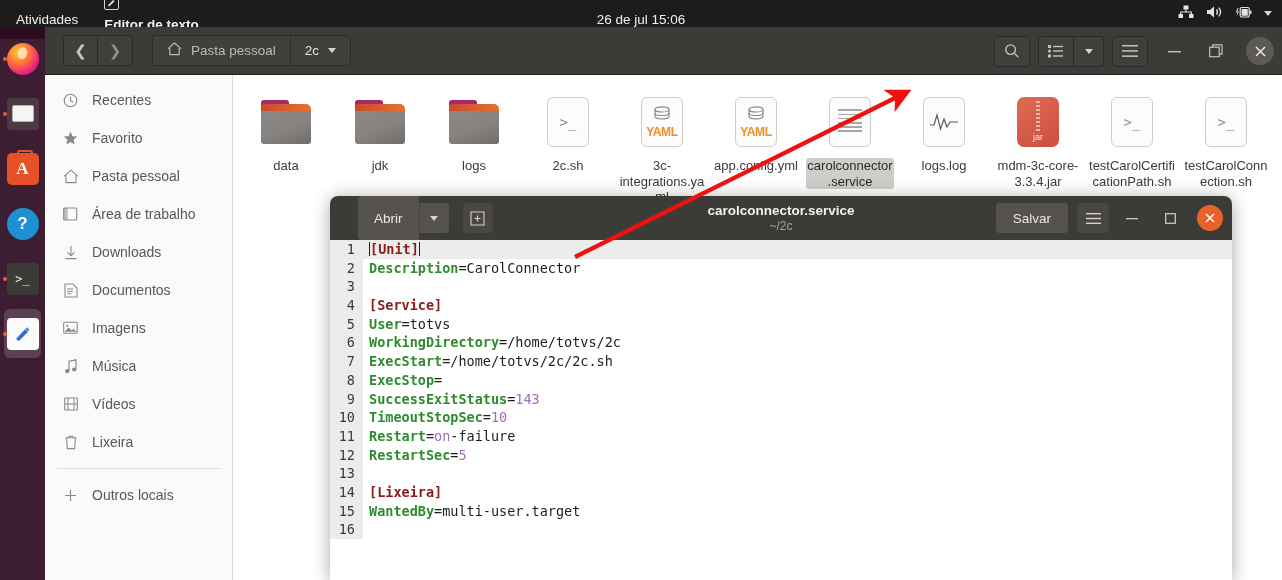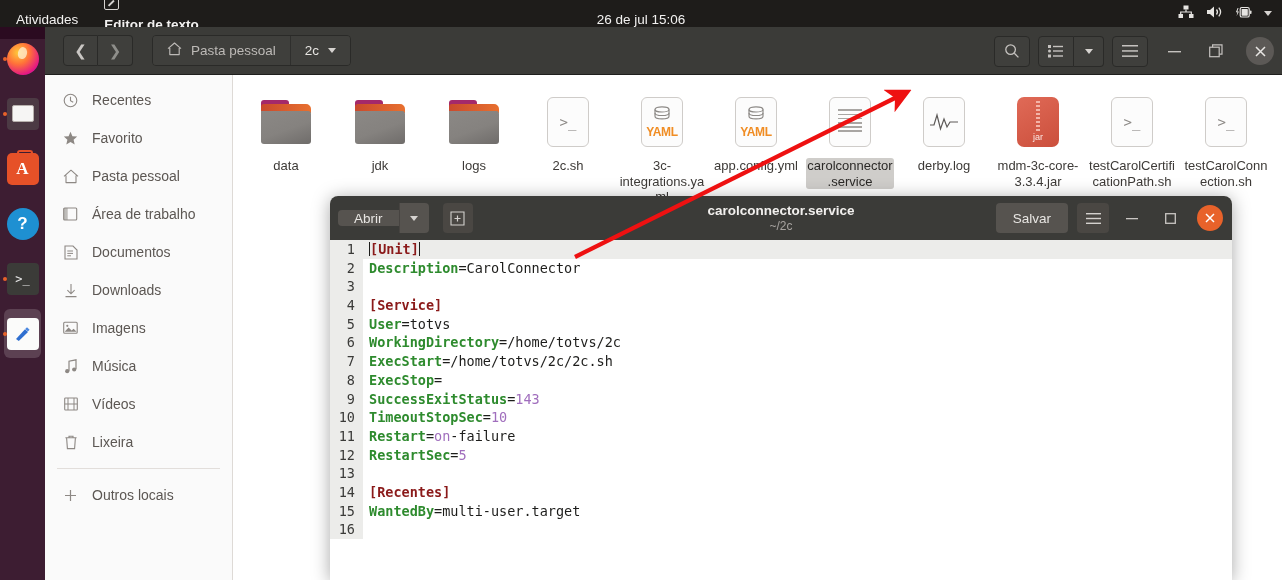--- a/index.html
+++ b/index.html
@@ -130,21 +130,21 @@
   .lines span { display: block; height: 1.6px; background: #a9a6a3; margin-bottom: 2.6px; }
   .jar { width: 42px; height: 50px; border-radius: 7px; background: linear-gradient(150deg,#e06a57,#cb4f3c);
          display:flex; align-items:flex-end; justify-content:center; padding-bottom:5px; color:#fbe6e2; font-size:9px; position: relative; }
   .jar::before { content:""; position:absolute; top:4px; left:19px; width:4px; height:30px;
                  background: repeating-linear-gradient(180deg,#f3b4a8 0 2px, transparent 2px 4px); }
 
   
   .gedit { position: absolute; left: 330px; top: 196px; width: 902px; height: 384px;
            border-radius: 8px 8px 0 0; box-shadow: 0 2px 18px rgba(0,0,0,0.35); overflow: hidden; }
   .gedit-hdr { height: 44px; background: #3b3b38; display: flex; align-items: center; position: relative; }
-  .open-btn { margin-left: 8px; height: 16px; padding: 0 16px; background: #56534f; color: #e8e6e3;
+  .open-btn { margin-left: 28px; height: 44px; padding: 0 16px; background: #56534f; color: #e8e6e3;
               border-radius: 4px 0 0 4px; display: flex; align-items: center; font-size: 13.5px; }
   .open-arrow { height: 30px; width: 30px; background: #56534f; border-left: 1px solid #474441; border-radius: 0 4px 4px 0;
                 display: flex; align-items: center; justify-content: center; }
   .newtab { margin-left: 14px; width: 30px; height: 30px; background: #4a4743; border-radius: 4px;
             display:flex; align-items:center; justify-content:center; color:#d4d1ce; font-size: 12px; }
   .gedit-title { position: absolute; left: 0; right: 0; text-align: center; pointer-events: none; }
   .gt-main { color: #f2f0ee; font-size: 13.5px; font-weight: bold; }
   .gt-sub { color: #a7a3a0; font-size: 12px; margin-top: 1px; }
   .gedit-right { position: absolute; right: 9px; top: 0; height: 44px; display: flex; align-items: center; padding-left: 13px; }
   .save-btn { height: 30px; padding: 0 17px; background: #56534f; color: #e8e6e3; border-radius: 4px;
@@ -346,33 +346,33 @@
           <svg width="15" height="14" viewBox="0 0 15 14">
               <rect x="0.7" y="1" width="13" height="12" rx="1" stroke="#8d8884" stroke-width="1.1" fill="none"></rect>
               <rect x="0.7" y="1" width="4" height="12" fill="#8d8884" opacity=".55"></rect>
             </svg>
         </span>
         <span>Área de trabalho</span>
       </div>
       <div class="place">
         <span class="pi">
           <svg width="14" height="15" viewBox="0 0 14 15">
+              <path d="M7 1 V10.5 M3.4 7.2 L7 10.8 L10.6 7.2 M1.5 13.6 H12.5" stroke="#8d8884" stroke-width="1.1" fill="none"></path>
+            </svg>
+        </span>
+        <span>Downloads</span>
+      </div>
+      <div class="place">
+        <span class="pi">
+          <svg width="14" height="15" viewBox="0 0 14 15">
               <path d="M1 1 H9 L13 5 V14 H1 Z" stroke="#8d8884" stroke-width="1.1" fill="none"></path>
               <path d="M3.3 6 H9 M3.3 8.4 H9 M3.3 10.8 H7" stroke="#8d8884" stroke-width="1"></path>
             </svg>
         </span>
         <span>Documentos</span>
-      </div>
-      <div class="place">
-        <span class="pi">
-          <svg width="14" height="15" viewBox="0 0 14 15">
-              <path d="M7 1 V10.5 M3.4 7.2 L7 10.8 L10.6 7.2 M1.5 13.6 H12.5" stroke="#8d8884" stroke-width="1.1" fill="none"></path>
-            </svg>
-        </span>
-        <span>Downloads</span>
       </div>
       <div class="place">
         <span class="pi">
           <svg width="15" height="14" viewBox="0 0 15 14">
               <rect x="0.7" y="1.3" width="13.5" height="11" rx="1" stroke="#8d8884" stroke-width="1.1" fill="none"></rect>
               <circle cx="4.3" cy="4.8" r="1.1" fill="#8d8884"></circle>
               <path d="M1.6 10.8 L5.6 6.6 L8.6 9.6 L10.6 7.7 L13.6 10.8 Z" fill="#8d8884"></path>
             </svg>
         </span>
         <span>Imagens</span>
@@ -498,21 +498,21 @@
           <div class="flabel sel">carolconnector.service</div>
         </div>
         <div class="fitem">
           <div class="fthumb">
             <div class="tile">
               <svg width="30" height="24" viewBox="0 0 30 24">
                   <path d="M1 15 L5 15 L8 5 L11.5 19 L15 9 L18 17 L21 12 L29 12" stroke="#5c5957" stroke-width="1.2" fill="none"></path>
                 </svg>
             </div>
           </div>
-          <div class="flabel">derby.log</div>
+          <div class="flabel">logs.log</div>
         </div>
         <div class="fitem">
           <div class="fthumb">
             <div class="jar">jar</div>
           </div>
           <div class="flabel">mdm-3c-core-3.3.4.jar</div>
         </div>
         <div class="fitem">
           <div class="fthumb">
             <div class="tile">
@@ -626,21 +626,21 @@
             <div class="crow">
               <span class="cnum">12</span>
               <span class="ctext"><span class="k-key">RestartSec</span><span>=</span><span class="k-num">5</span></span>
             </div>
             <div class="crow">
               <span class="cnum">13</span>
               <span class="ctext"></span>
             </div>
             <div class="crow">
               <span class="cnum">14</span>
-              <span class="ctext"><span class="k-sec">[Recentes]</span></span>
+              <span class="ctext"><span class="k-sec">[Lixeira]</span></span>
             </div>
             <div class="crow">
               <span class="cnum">15</span>
               <span class="ctext"><span class="k-key">WantedBy</span><span>=multi-user.target</span></span>
             </div>
             <div class="crow">
               <span class="cnum">16</span>
               <span class="ctext"></span>
             </div>
           </div>

